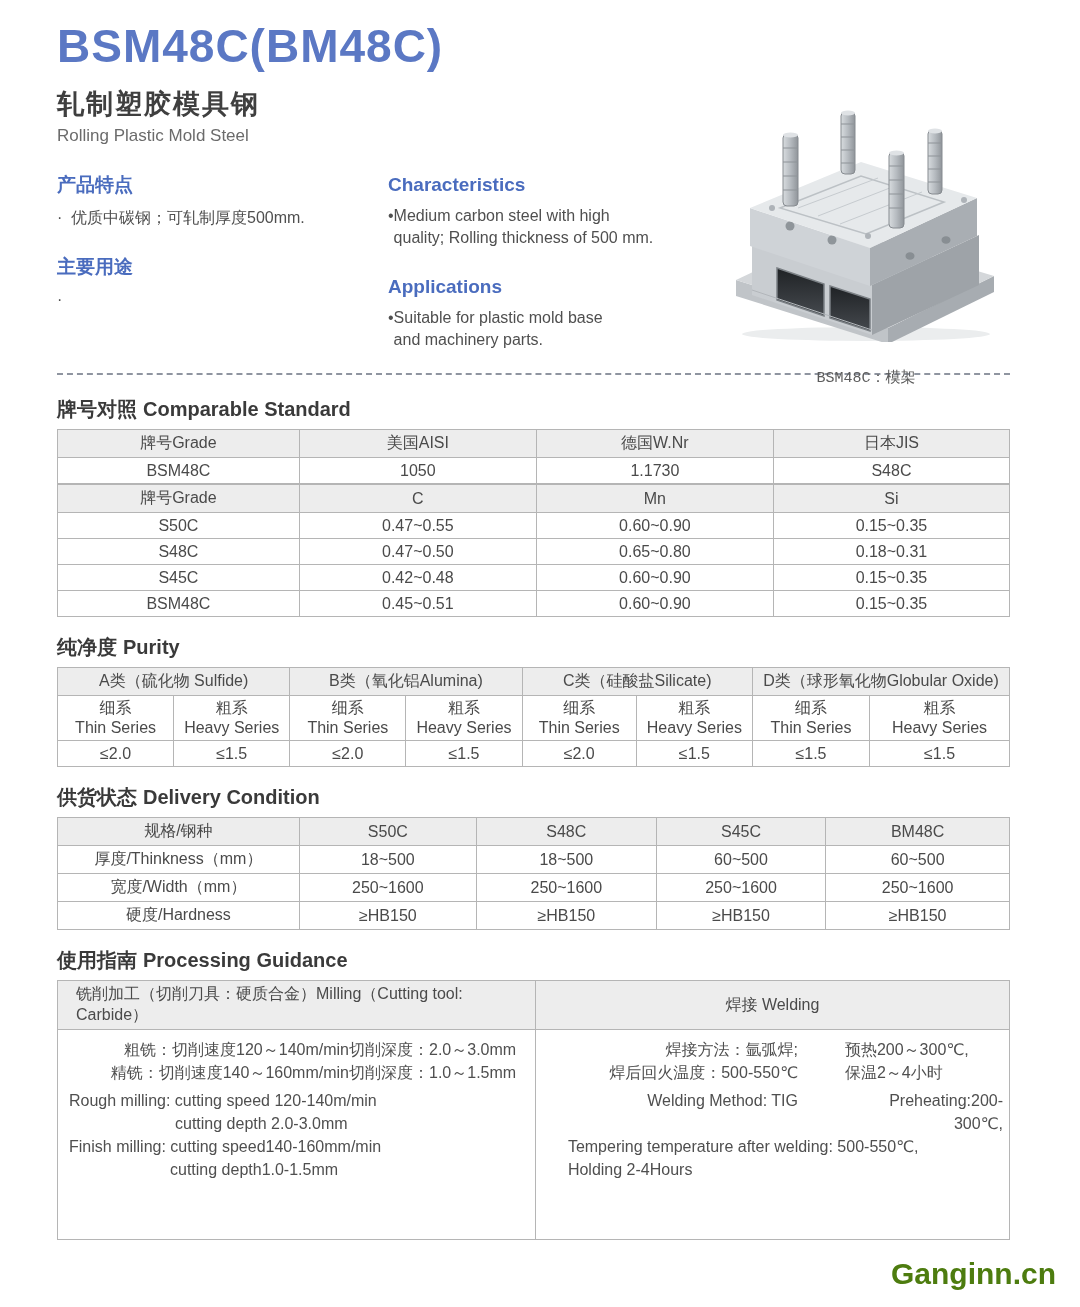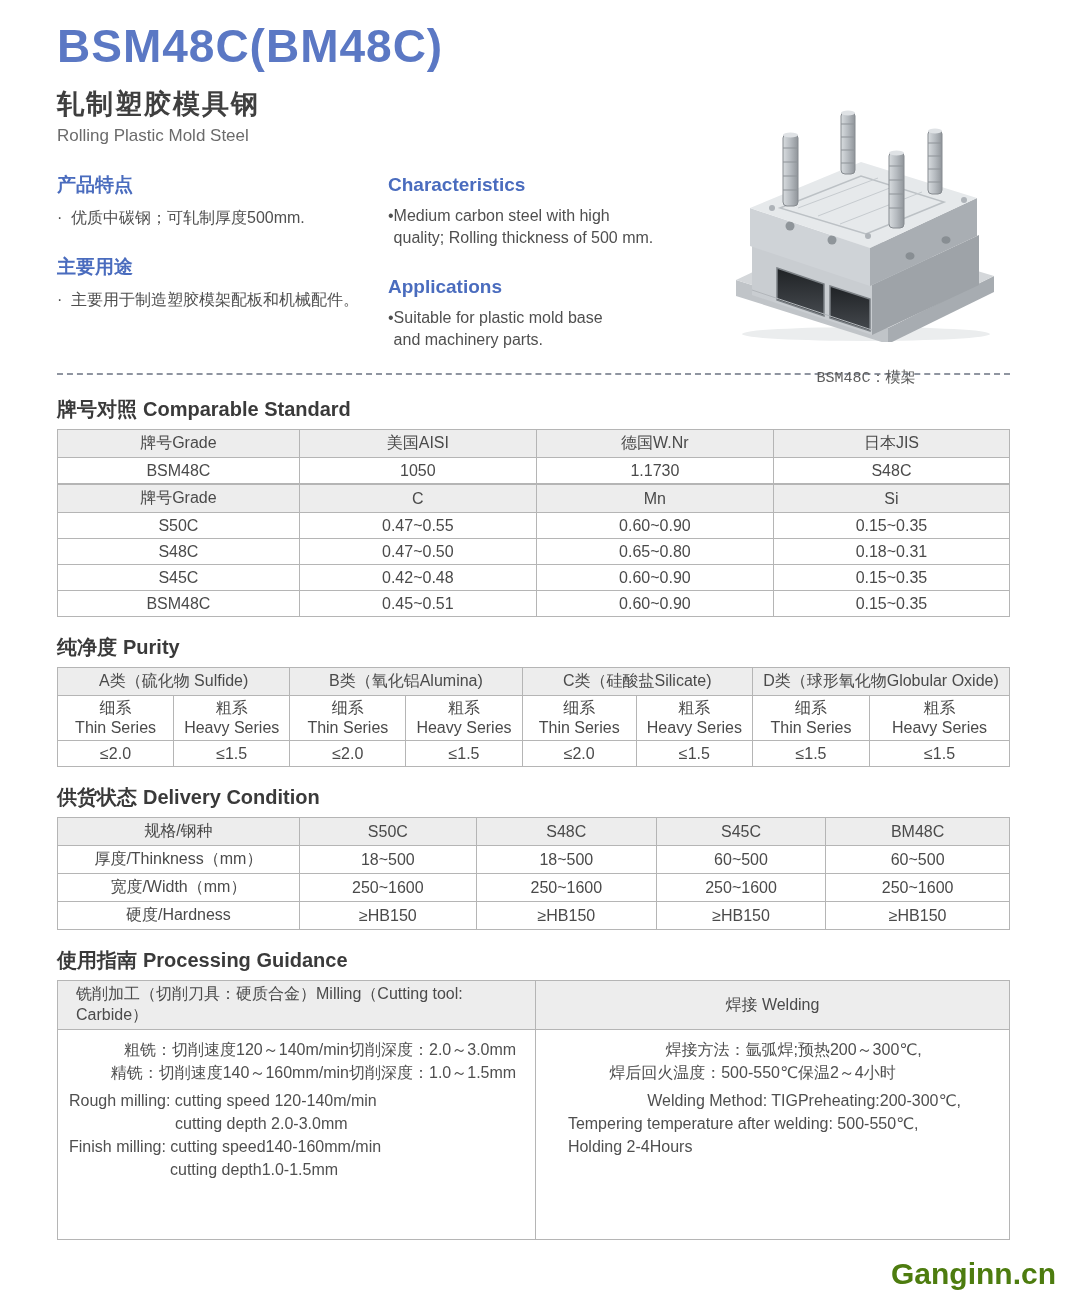--- a/index.html
+++ b/index.html
@@ -31,21 +31,21 @@
   table { width:100%; border-collapse:collapse; table-layout:fixed; }
   table, th, td { border:1px solid #b5b5b5; }
   th, td { font-size:16px; color:#4a4a4a; text-align:center; padding:3px 6px; height:26px; font-weight:400; }
   thead th, .hdr { background:#ededed; }
   .purity-sub td { height:44px; line-height:20px; padding:2px 4px; }
   .proc-table td.body-cell { vertical-align:top; text-align:right; height:210px; padding:8px 0 8px 0; }
   .proc-table th { height:32px; }
   .proc-head-left { text-align:left; padding-left:18px; }
   .line { display:flex; font-size:16px; line-height:23px; color:#4f4f4f; }
   .mill-pad { padding-left:11px; padding-right:6px; }
-  .weld-pad { padding-left:32px; padding-right:6px; }
+  .weld-pad { padding-left:32px; padding-right:6px;gap:47px; }
   .mill-left { flex:0 0 280px; }
   .weld-left { flex:0 0 230px; }
   .indent-117 { padding-left:117px; }
   .indent-112 { padding-left:112px; }
   .en-block { margin-top:5px; }
 
   .footer { position:absolute; right:24px; bottom:16px; font-size:30px; font-weight:800; color:#4d7c0f; letter-spacing:0px; }
 </style>
 </head>
 <body>
@@ -60,21 +60,20 @@
     <div class="info-row">
       <div class="col-left">
         <div class="blue-head">产品特点</div>
         <div class="bullet">
           <span class="dot">·</span>
           <span>优质中碳钢；可轧制厚度500mm.</span>
         </div>
         <div class="blue-head mt-block">主要用途</div>
         <div class="bullet">
           <span class="dot">·</span>
-          <span>主要用于制造塑胶模架配板和机械配件。</span>
         </div>
       </div>
       <div class="col-mid">
         <div class="blue-head">Characteristics</div>
         <div class="bullet-2l">
           <span class="dot">•</span>
           <span><span>Medium carbon steel with high</span><br><span>quality; Rolling thickness of 500 mm.</span></span>
         </div>
         <div class="blue-head mt-block">Applications</div>
         <div class="bullet-2l">

